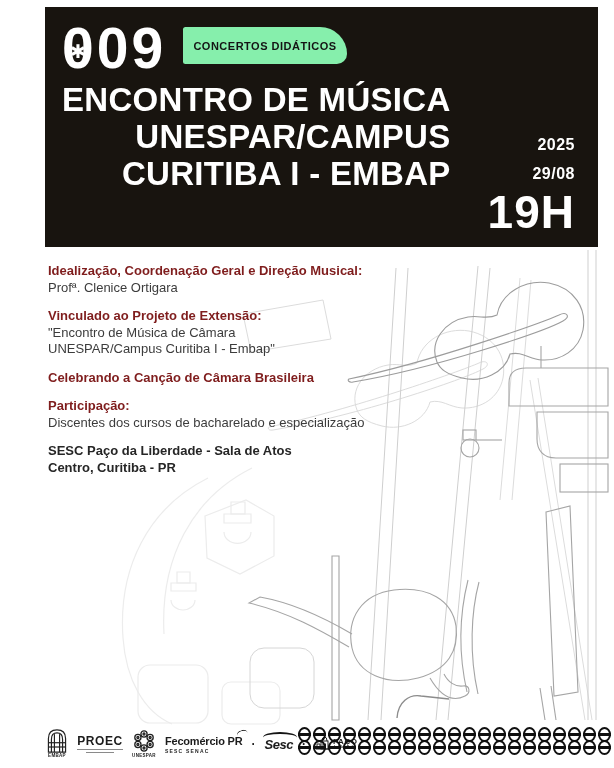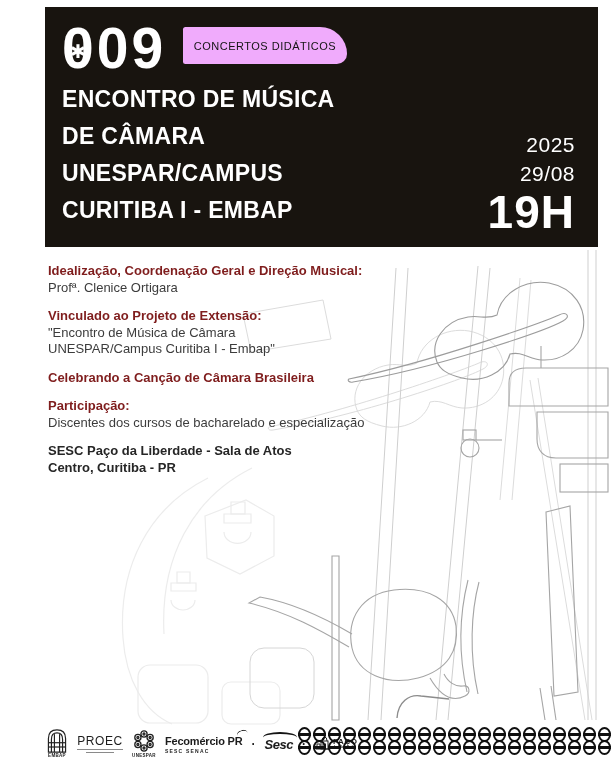--- a/index.html
+++ b/index.html
@@ -13,41 +13,41 @@
     background:#18140f;color:#fff;z-index:3;
   }
   .num-row{position:absolute;left:17px;top:13px;display:flex;align-items:flex-start;}
   .big-number{font-size:57px;font-weight:800;line-height:1;letter-spacing:3px;display:flex;}
   .zero-wrap{position:relative;display:inline-block;}
   .zero-star{
     position:absolute;left:46%;top:55%;transform:translate(-50%,-50%);
     font-size:19px;font-weight:400;letter-spacing:0;
   }
   .badge{
-    position:absolute;left:138px;top:20px;width:164px;height:37px;background:#f0abfc;color:#141414;
+    position:absolute;left:138px;top:20px;width:164px;height:37px;background:#86efac;color:#141414;
     border-radius:3px 32px 12px 3px;display:flex;align-items:center;justify-content:center;
-    font-size:11px;font-weight:400;letter-spacing:0.5px;white-space:nowrap;
+    font-size:11px;font-weight:700;letter-spacing:0.5px;white-space:nowrap;
   }
-  .title{position:absolute;left:17px;top:74px;font-size:23px;font-weight:800;line-height:37px;letter-spacing:0.3px;}
+  .title{position:absolute;left:17px;top:74px;font-size:33px;font-weight:800;line-height:37px;letter-spacing:0.3px;text-align:right;}
   .date{position:absolute;right:23px;bottom:11px;text-align:right;}
-  .date-year,.date-day{font-size:21px;font-weight:400;line-height:29px;letter-spacing:0.5px;}
+  .date-year,.date-day{font-size:16px;font-weight:700;line-height:29px;letter-spacing:0.5px;}
   .date-time{font-size:46px;font-weight:800;line-height:48px;letter-spacing:1px;}
   
   .content{position:absolute;left:48px;top:263px;width:345px;font-size:13px;line-height:16.5px;color:#3c3c3c;z-index:2;}
   .section{margin:0 0 12px 0;}
   .section h3{margin:0;font-size:13px;line-height:16.5px;font-weight:700;color:#7f1d1d;}
   .section p{margin:0;}
   .venue p{margin:0;font-weight:700;color:#262626;}
   
   .illustration{position:absolute;left:0;top:250px;z-index:1;}
   
   .logos{position:absolute;left:46px;top:724px;height:40px;display:flex;align-items:center;gap:9px;color:#1c1c1c;z-index:2;}
   .logo-col{display:flex;flex-direction:column;align-items:center;line-height:1;}
   .micro{font-size:4.5px;font-weight:700;letter-spacing:0.3px;margin-top:1px;}
-  .proec-label{font-size:12px;font-weight:400;letter-spacing:0.6px;text-align:right;}
+  .proec-label{font-size:12px;font-weight:700;letter-spacing:0.6px;text-align:right;}
   .bar{height:1.5px;background:#8a8a8a;margin-top:1.5px;}
   .bar1{width:46px;}.bar2{width:28px;}
   .fecom{position:relative;display:flex;flex-direction:column;align-items:flex-start;}
   .fecom-main{font-size:11px;font-weight:800;letter-spacing:-0.2px;position:relative;white-space:nowrap;}
   .leaf{position:absolute;width:11px;height:7px;border-top:1.8px solid #141414;
         border-radius:50% 50% 0 0;transform:rotate(-16deg);top:-5px;right:-5px;}
   .fecom-sub{font-size:5px;font-weight:800;letter-spacing:1.2px;margin-top:1px;}
   .dot{font-size:12px;font-weight:900;}
   .sesc{font-size:13px;font-weight:800;font-style:italic;letter-spacing:-0.5px;position:relative;}
   .sesc-arc{position:absolute;left:-2px;top:-5px;width:34px;height:9px;
@@ -72,21 +72,20 @@
       <span class="zero-wrap">
         <span>0</span>
         <span class="zero-star">✱</span>
       </span>
       <span>09</span>
     </div>
   </div>
   <div class="badge">CONCERTOS DIDÁTICOS</div>
   <div class="title">
     <div>ENCONTRO DE MÚSICA</div>
-    <div>DE CÂMARA</div>
     <div>UNESPAR/CAMPUS</div>
     <div>CURITIBA I - EMBAP</div>
   </div>
   <div class="date">
     <div class="date-year">2025</div>
     <div class="date-day">29/08</div>
     <div class="date-time">19H</div>
   </div>
 </div>
 

